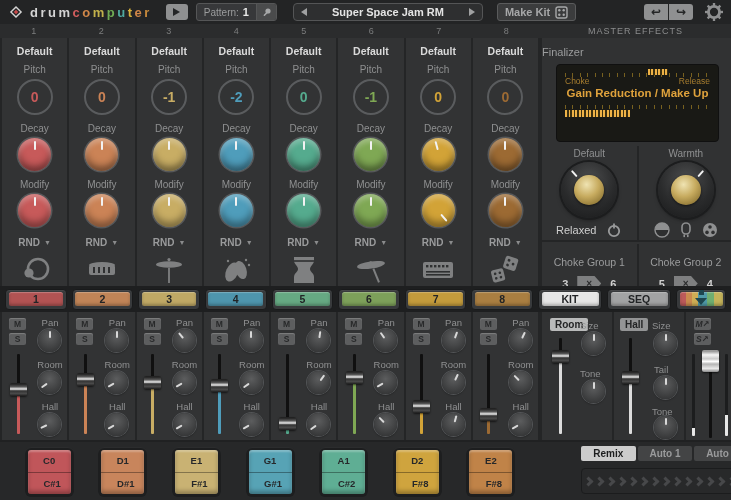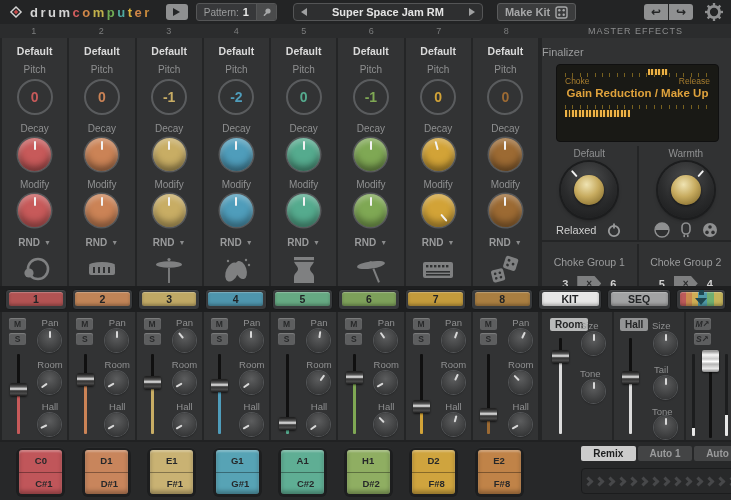--- a/index.html
+++ b/index.html
@@ -875,26 +875,20 @@
           <div class="bot">G#1</div>
         </div>
       </div>
       <div class="pad">
         <div class="pad-in" style="background: rgb(95, 174, 148);">
           <div class="top">A1</div>
           <div class="bot">C#2</div>
         </div>
       </div>
       <div class="pad">
-        <div class="pad-in" style="background: rgb(143, 174, 98);">
-          <div class="top">H1</div>
-          <div class="bot">D#2</div>
-        </div>
-      </div>
-      <div class="pad">
         <div class="pad-in" style="background: rgb(207, 164, 62);">
           <div class="top">D2</div>
           <div class="bot">F#8</div>
         </div>
       </div>
       <div class="pad">
         <div class="pad-in" style="background: rgb(192, 131, 72);">
           <div class="top">E2</div>
           <div class="bot">F#8</div>
         </div>

